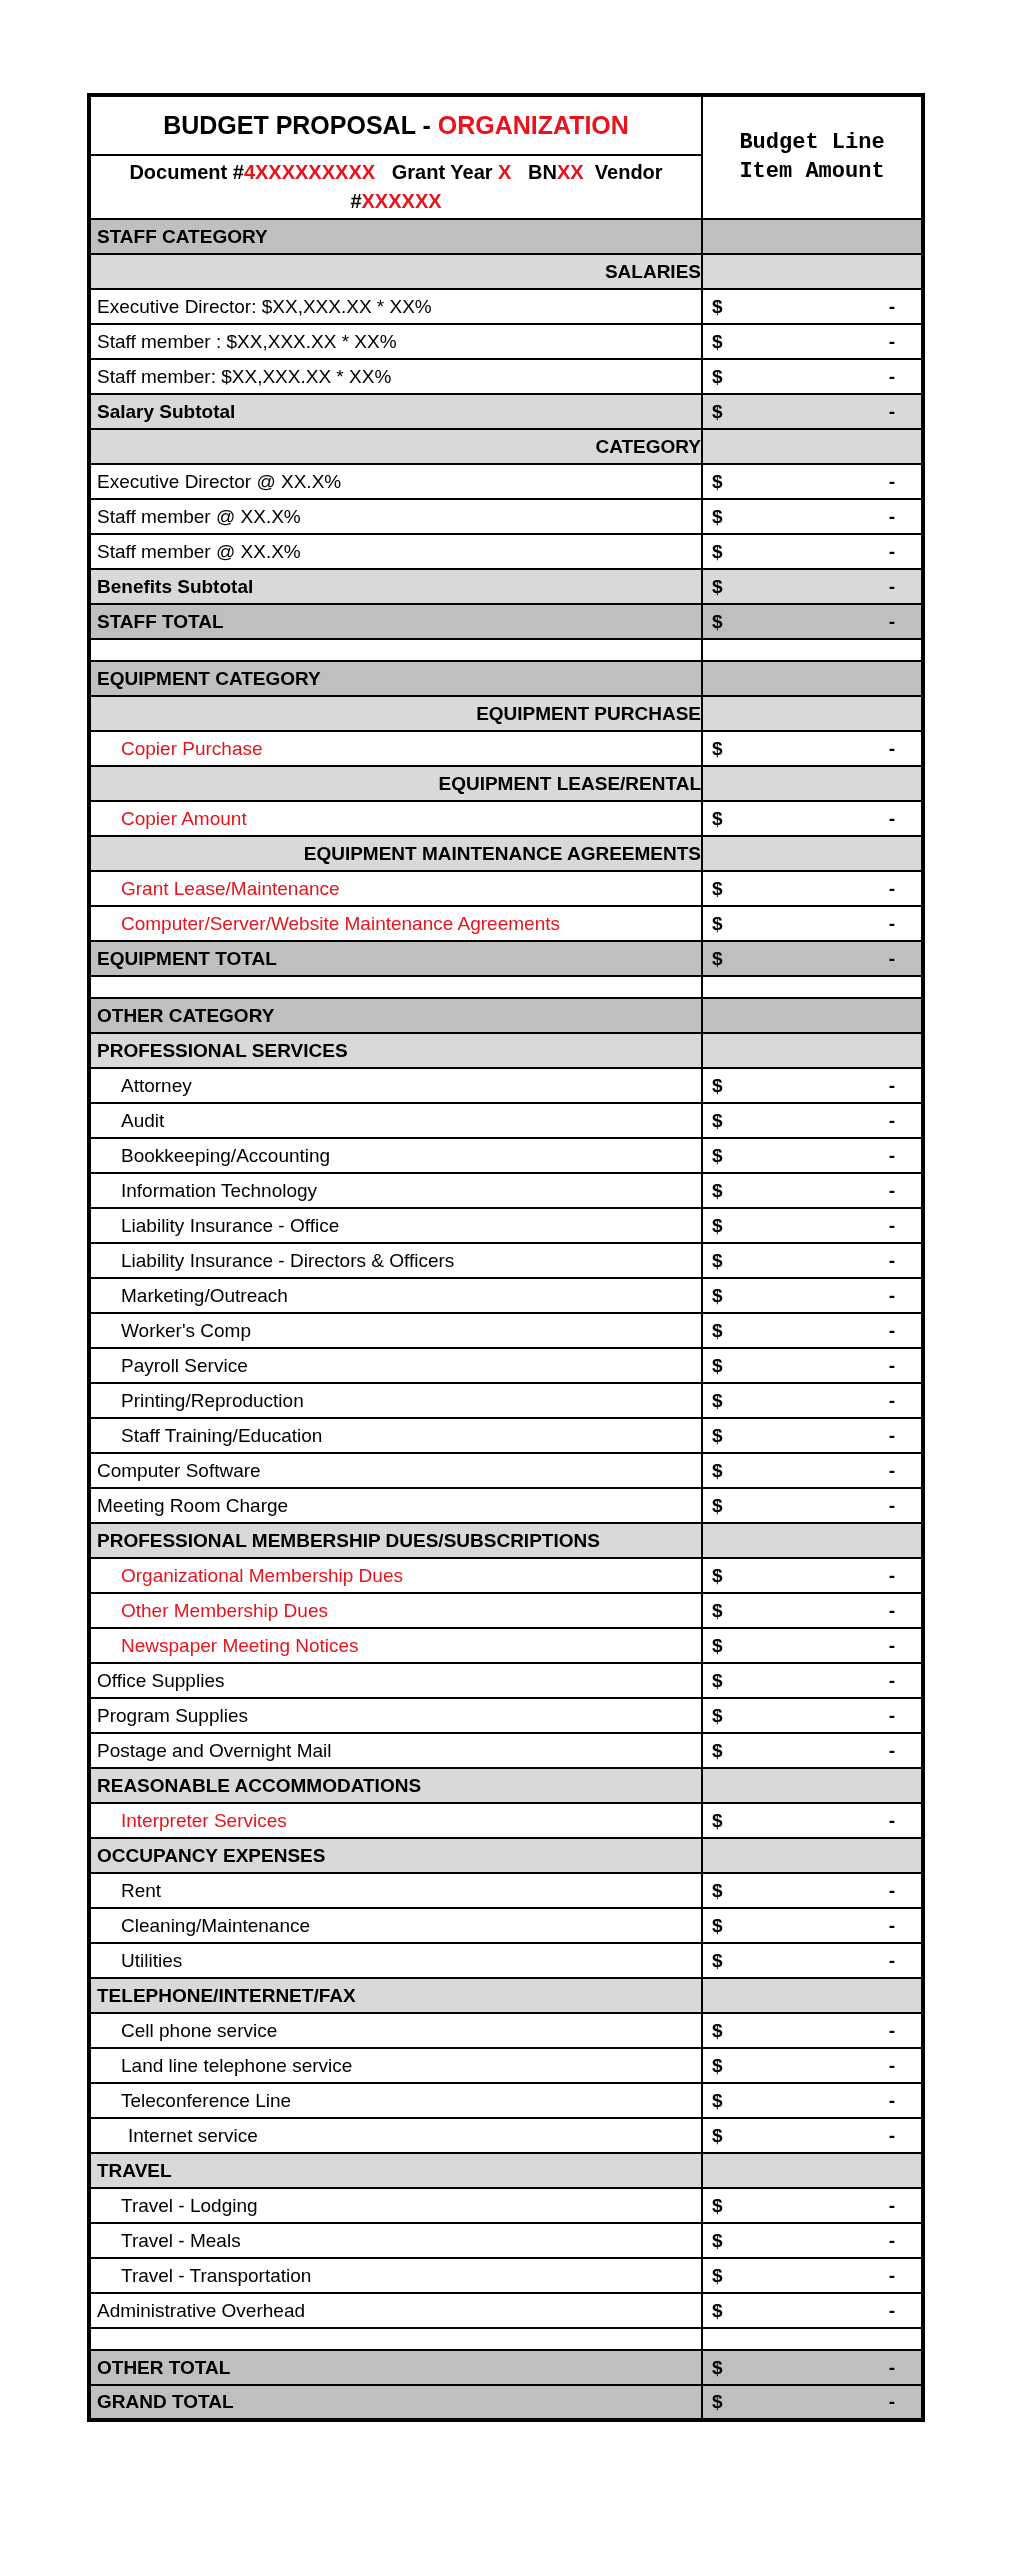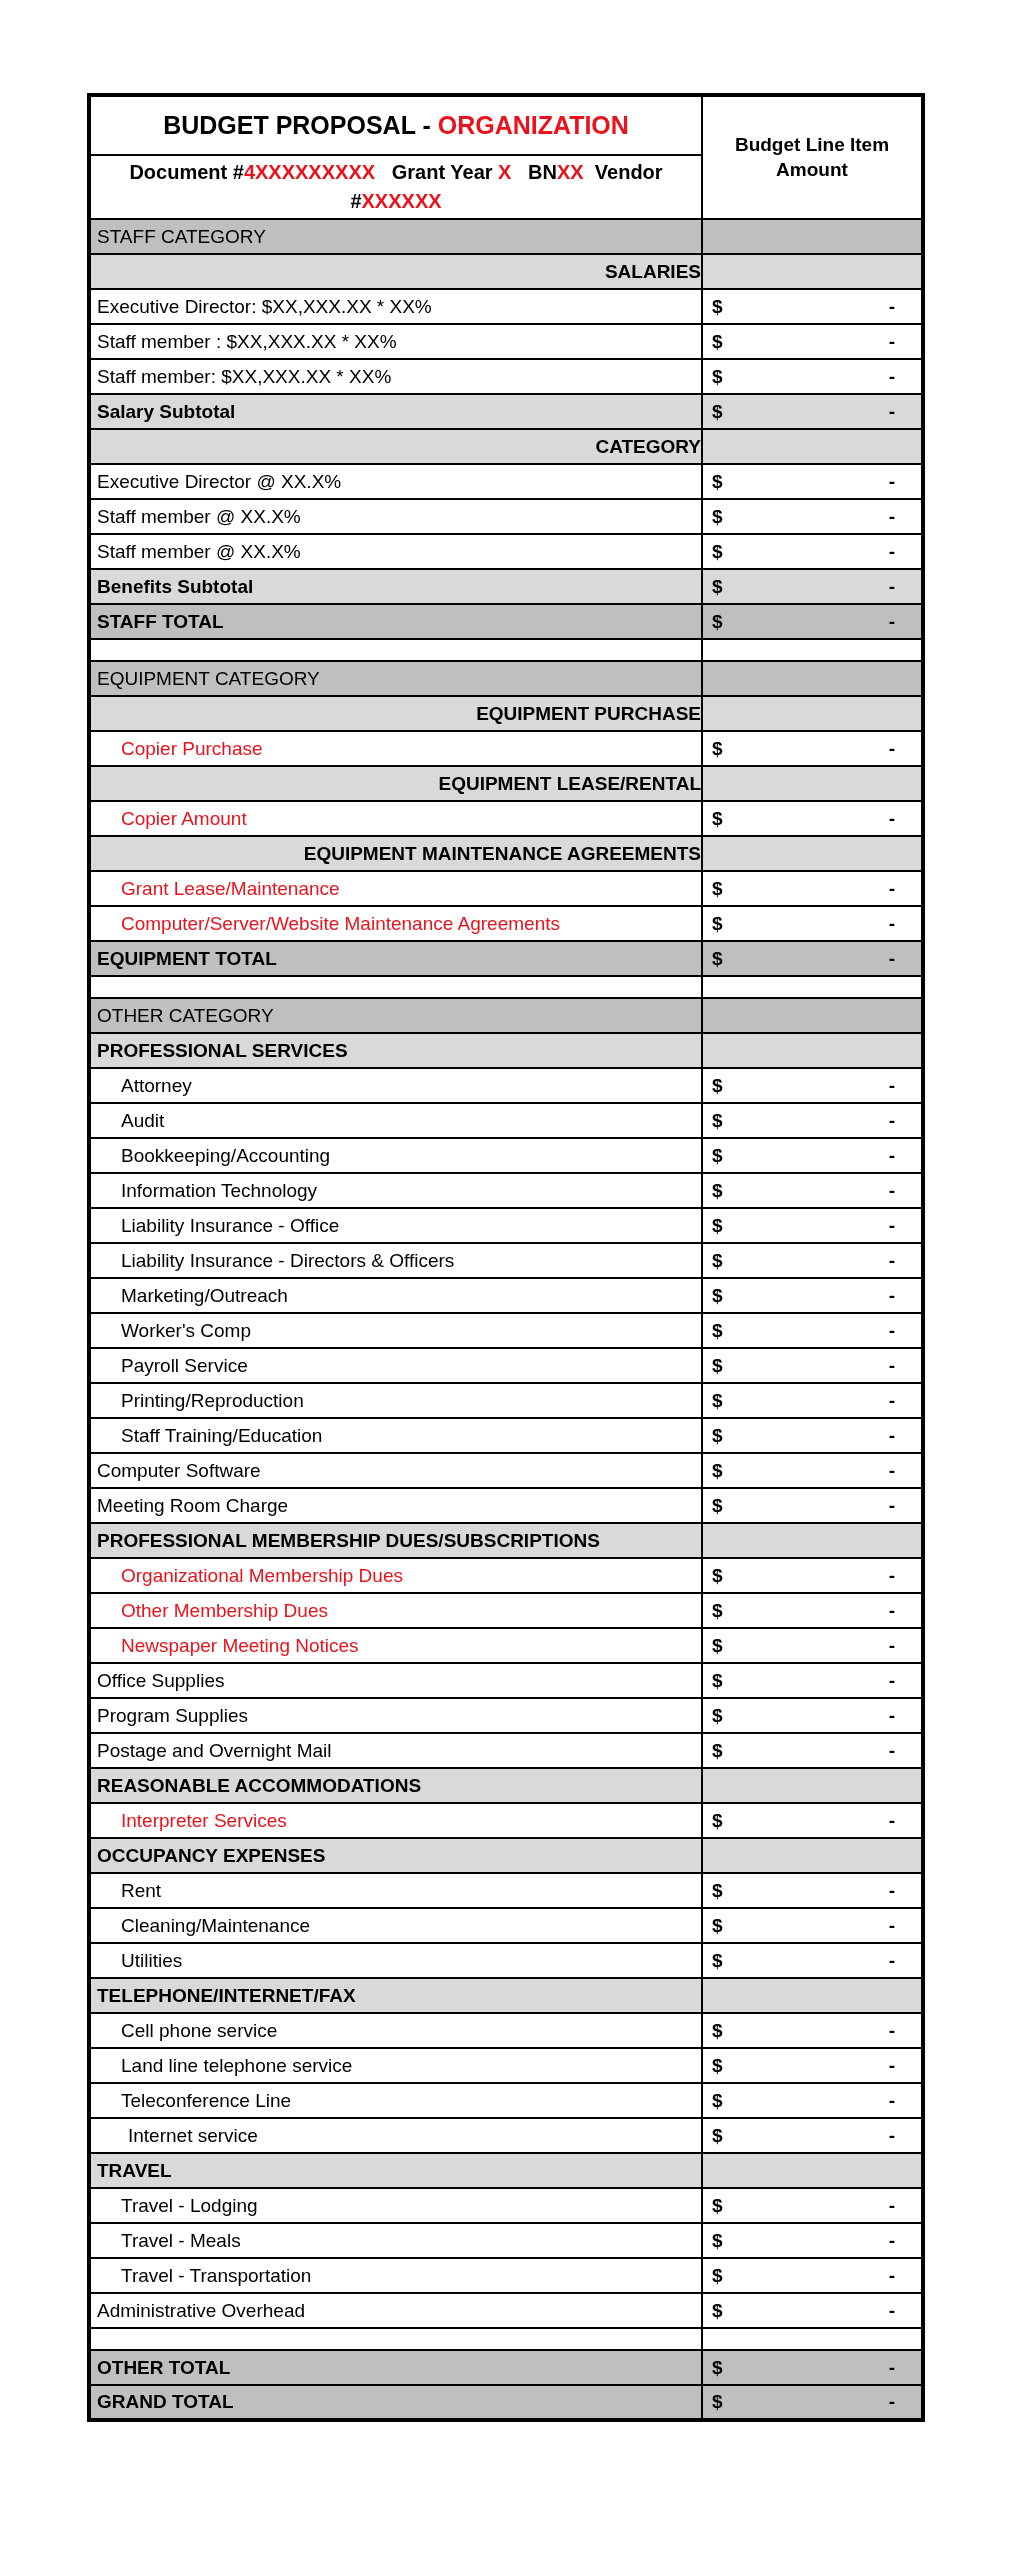--- a/index.html
+++ b/index.html
@@ -39,39 +39,40 @@
     font-size:25px; font-weight:bold;
     white-space:normal;
   }
   td.doc-cell{
     height:64px; text-align:center;
     font-size:20px; font-weight:bold;
     white-space:normal; line-height:1.45;
     padding:2px 10px;
   }
   td.amount-head{
-    text-align:center; font-size:19px; font-weight:bold;
+    text-align:center; font-size:22px; font-weight:bold;
     white-space:normal; line-height:1.3;
     padding:0 14px;
+    font-family:Liberation Mono, monospace;
   }
   .seg-red{color:var(--red);}
 
   
   td.label{
     height:35px; font-size:19px; padding-left:6px;
   }
   td.amount{
     height:35px; font-size:19px; font-weight:bold;
     padding:0 26px 0 9px;
   }
   td.amount .cur{float:left;}
   td.amount .val{float:right;}
 
   tr.t-category td{background:var(--catbg);}
-  tr.t-category td.label{font-weight:normal;}
+  tr.t-category td.label{font-weight:bold;}
   tr.t-section td{background:var(--secbg);}
   tr.t-section td.label{font-weight:bold;}
   tr.t-subtotal td{background:var(--secbg);}
   tr.t-subtotal td.label{font-weight:bold;}
   tr.t-total td{background:var(--catbg);}
   tr.t-total td.label{font-weight:bold;}
   tr.t-item_red td.label{color:var(--red);}
   tr.t-blank td{height:22px;}
 
   tr.ind1 td.label{padding-left:17px;text-align:right;}

